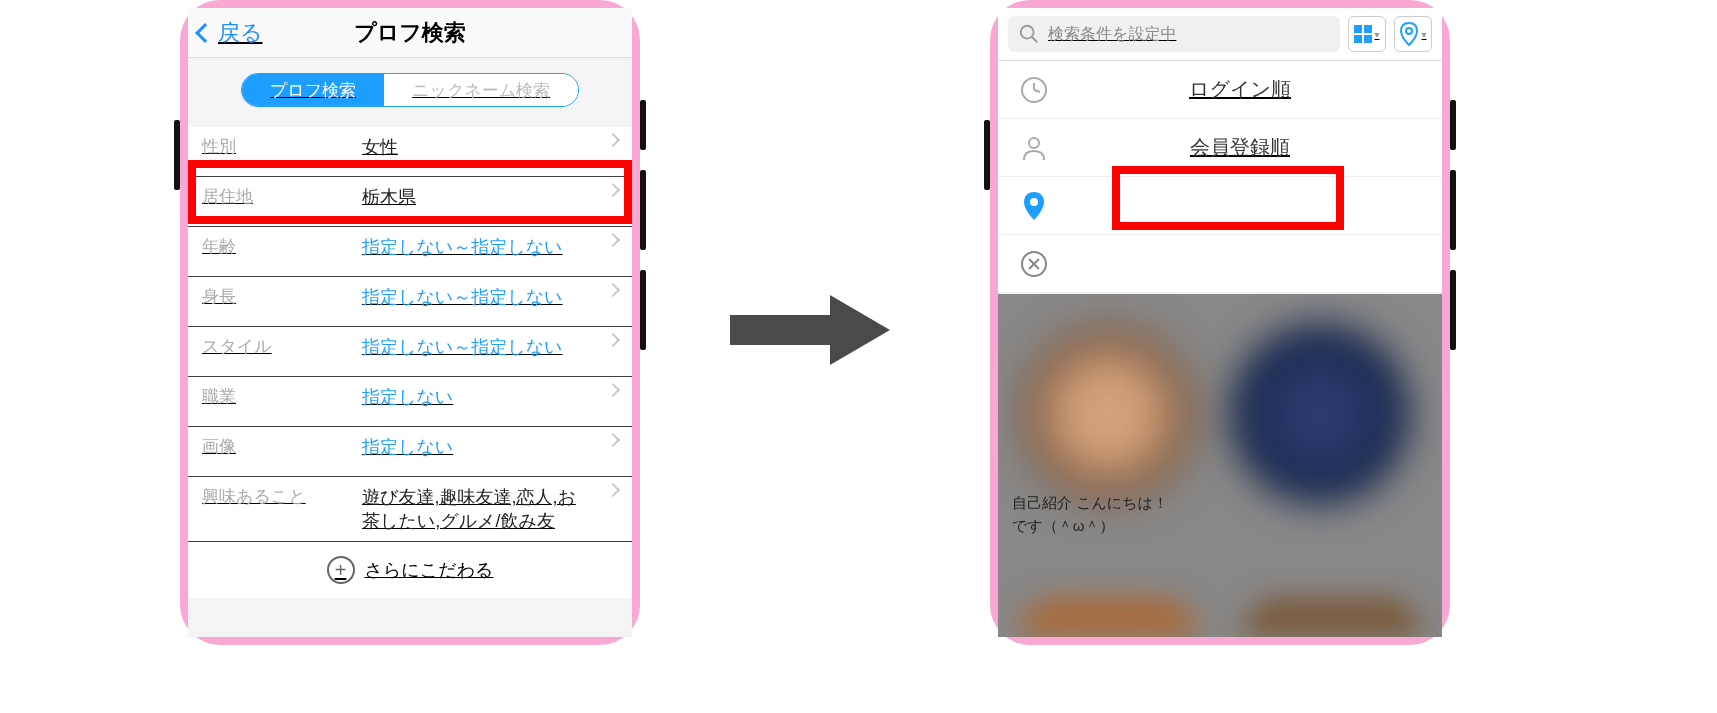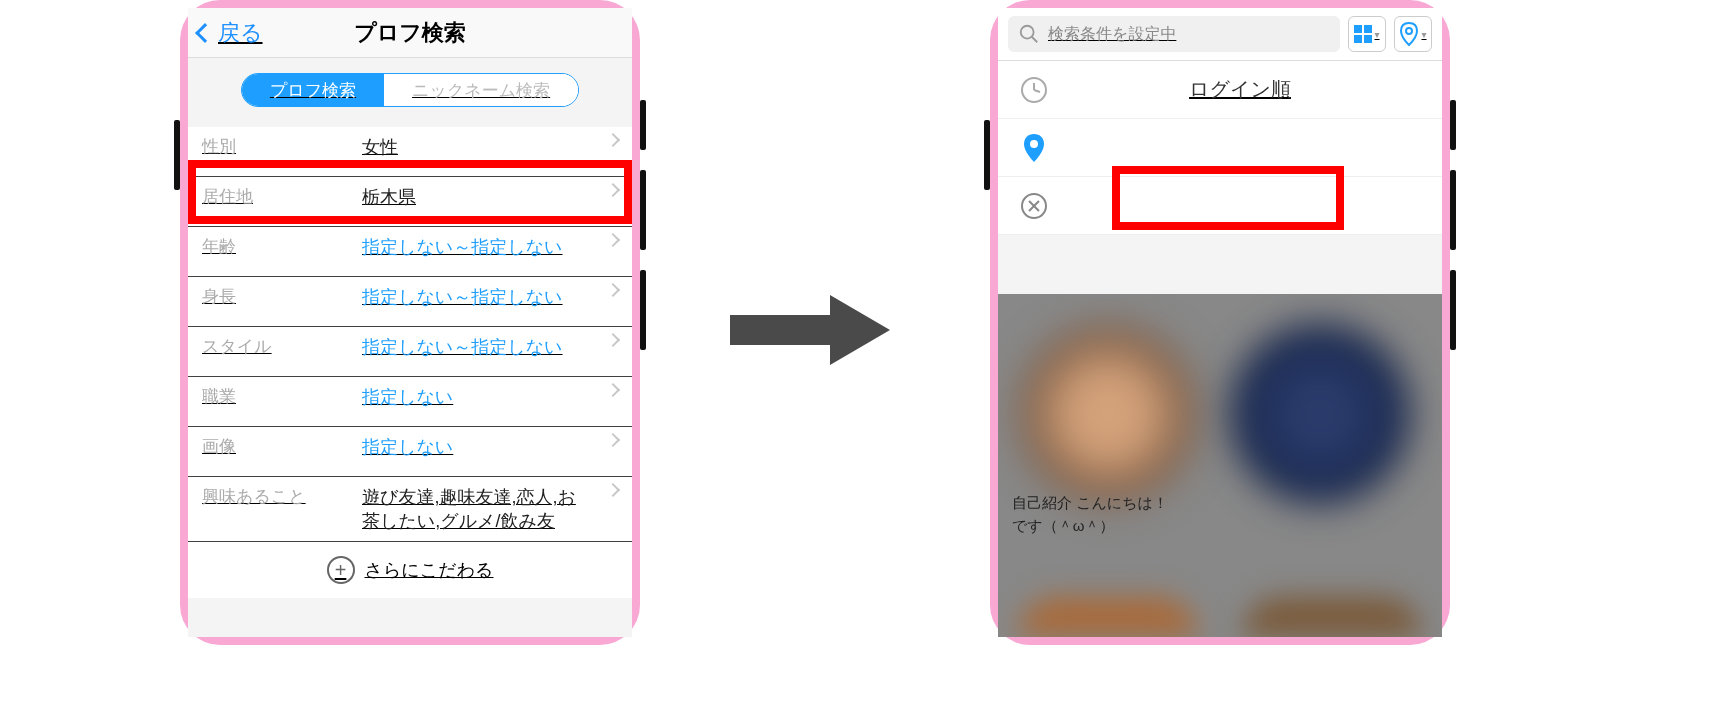--- a/index.html
+++ b/index.html
@@ -428,20 +428,29 @@
       <div class="sort-icon">
         <svg class="clock-svg" viewBox="0 0 30 30">
           <circle cx="15" cy="15" r="12" fill="none" stroke="#aaa" stroke-width="2"></circle>
           <line x1="15" y1="15" x2="15" y2="8" stroke="#aaa" stroke-width="2"></line>
           <line x1="15" y1="15" x2="21" y2="17" stroke="#aaa" stroke-width="2"></line>
         </svg>
       </div>
       <div class="sort-label">ログイン順</div>
     </div>
 
+    <div class="sort-row">
+      <div class="sort-icon">
+        <svg class="person-svg" viewBox="0 0 30 30">
+          <circle cx="15" cy="10" r="5" fill="none" stroke="#aaa" stroke-width="2"></circle>
+          <path d="M5 27 C5 20 10 18 15 18 C20 18 25 20 25 27" fill="none" stroke="#aaa" stroke-width="2"></path>
+        </svg>
+      </div>
+      <div class="sort-label">会員登録順</div>
+    </div>
 
     <div class="sort-row">
       <div class="sort-icon">
         <svg class="pin-filled-svg" viewBox="0 0 26 30">
           <path d="M13 1 C7 1 3 5 3 11 C3 19 13 29 13 29 C13 29 23 19 23 11 C23 5 19 1 13 1 Z" fill="#1e9fff"></path>
           <circle cx="13" cy="11" r="4" fill="#fff"></circle>
         </svg>
       </div>
     </div>
 

